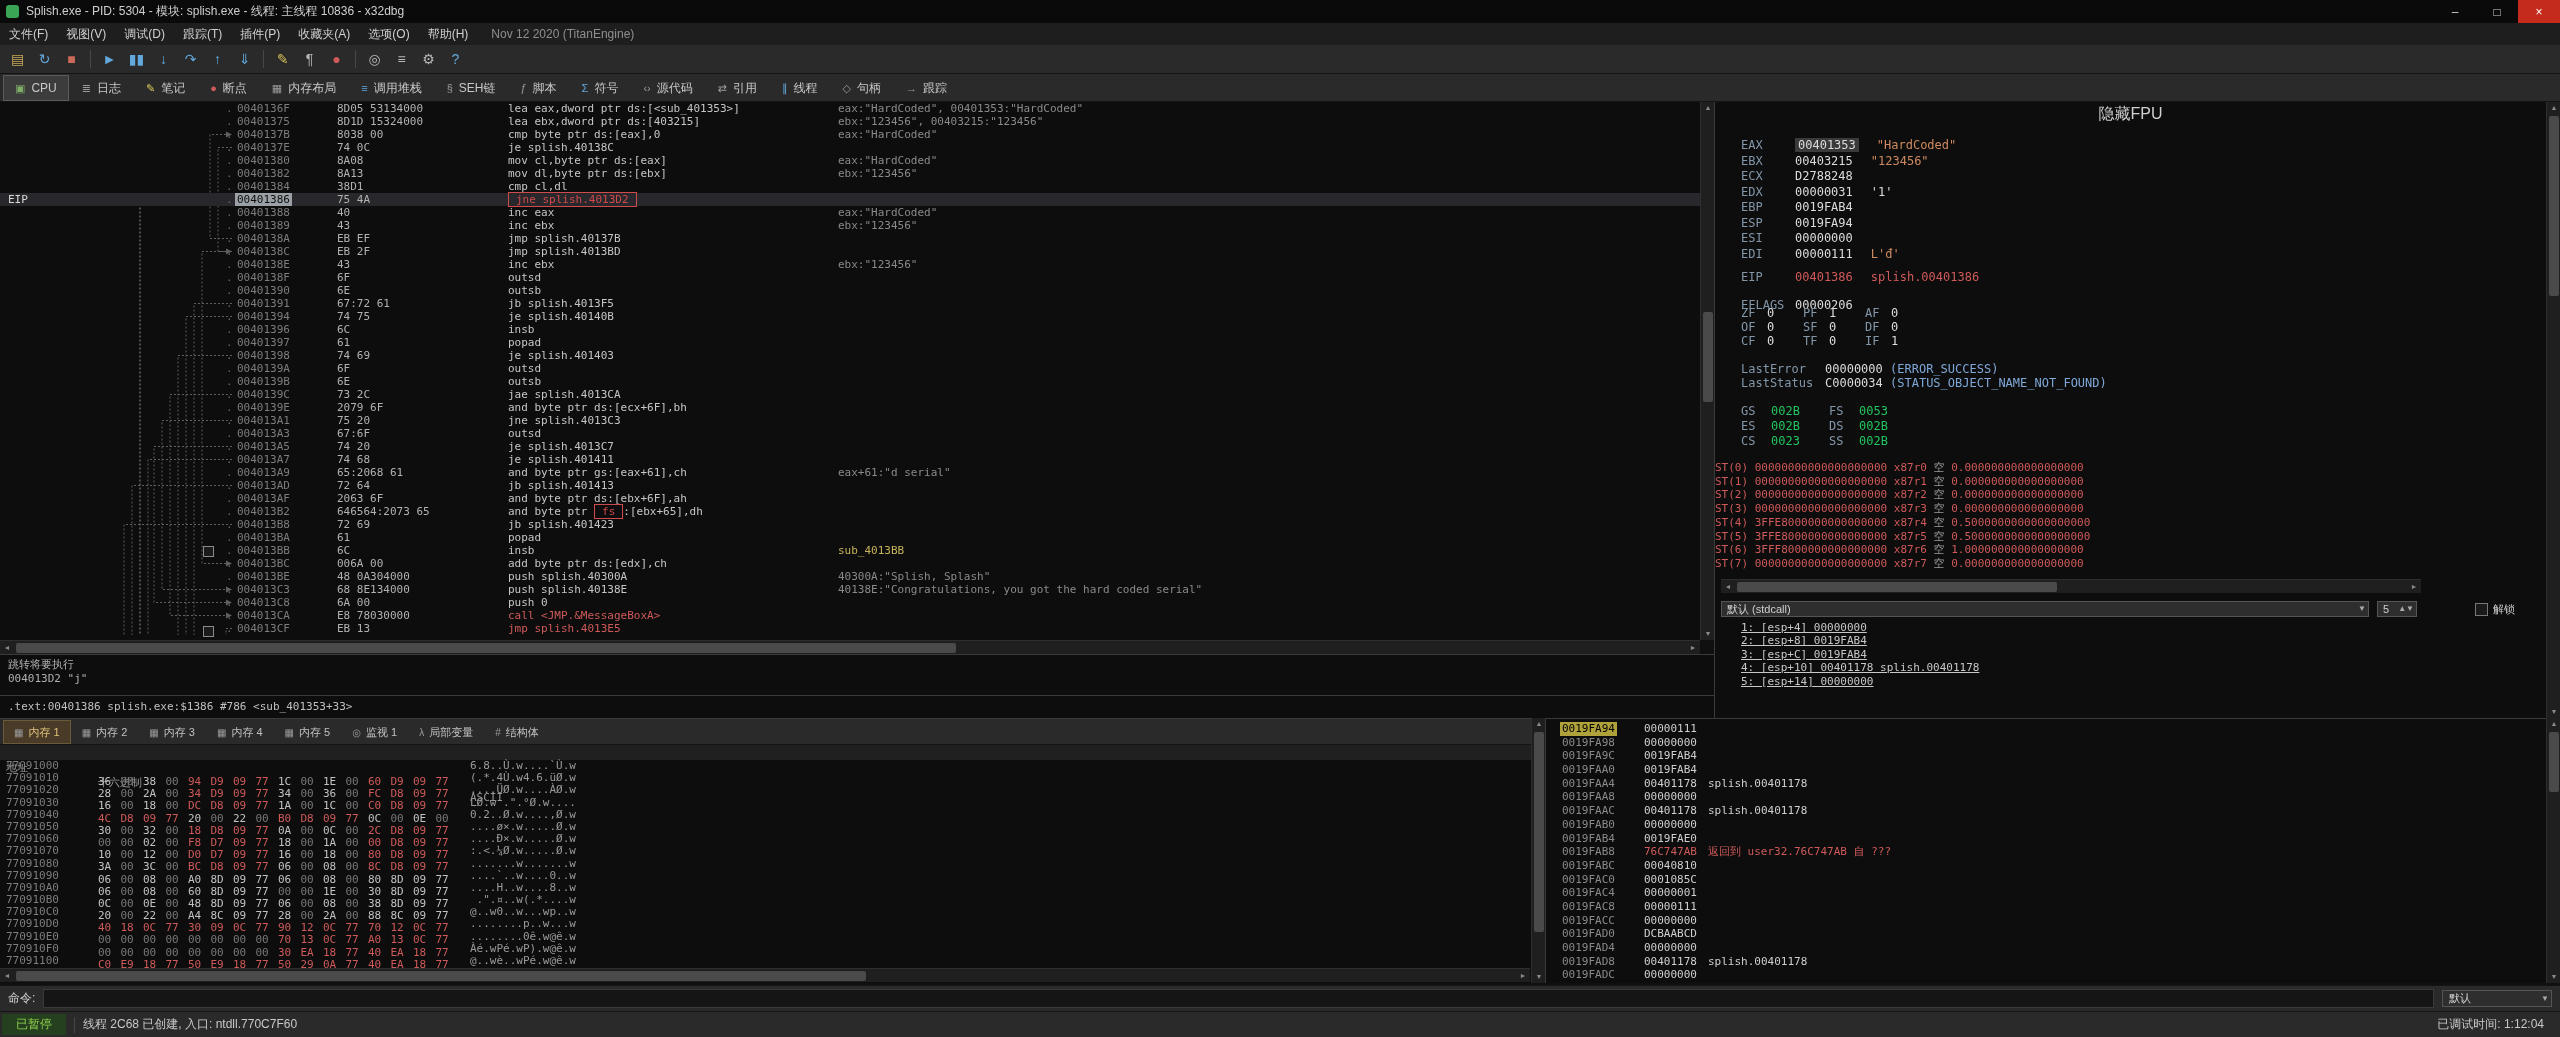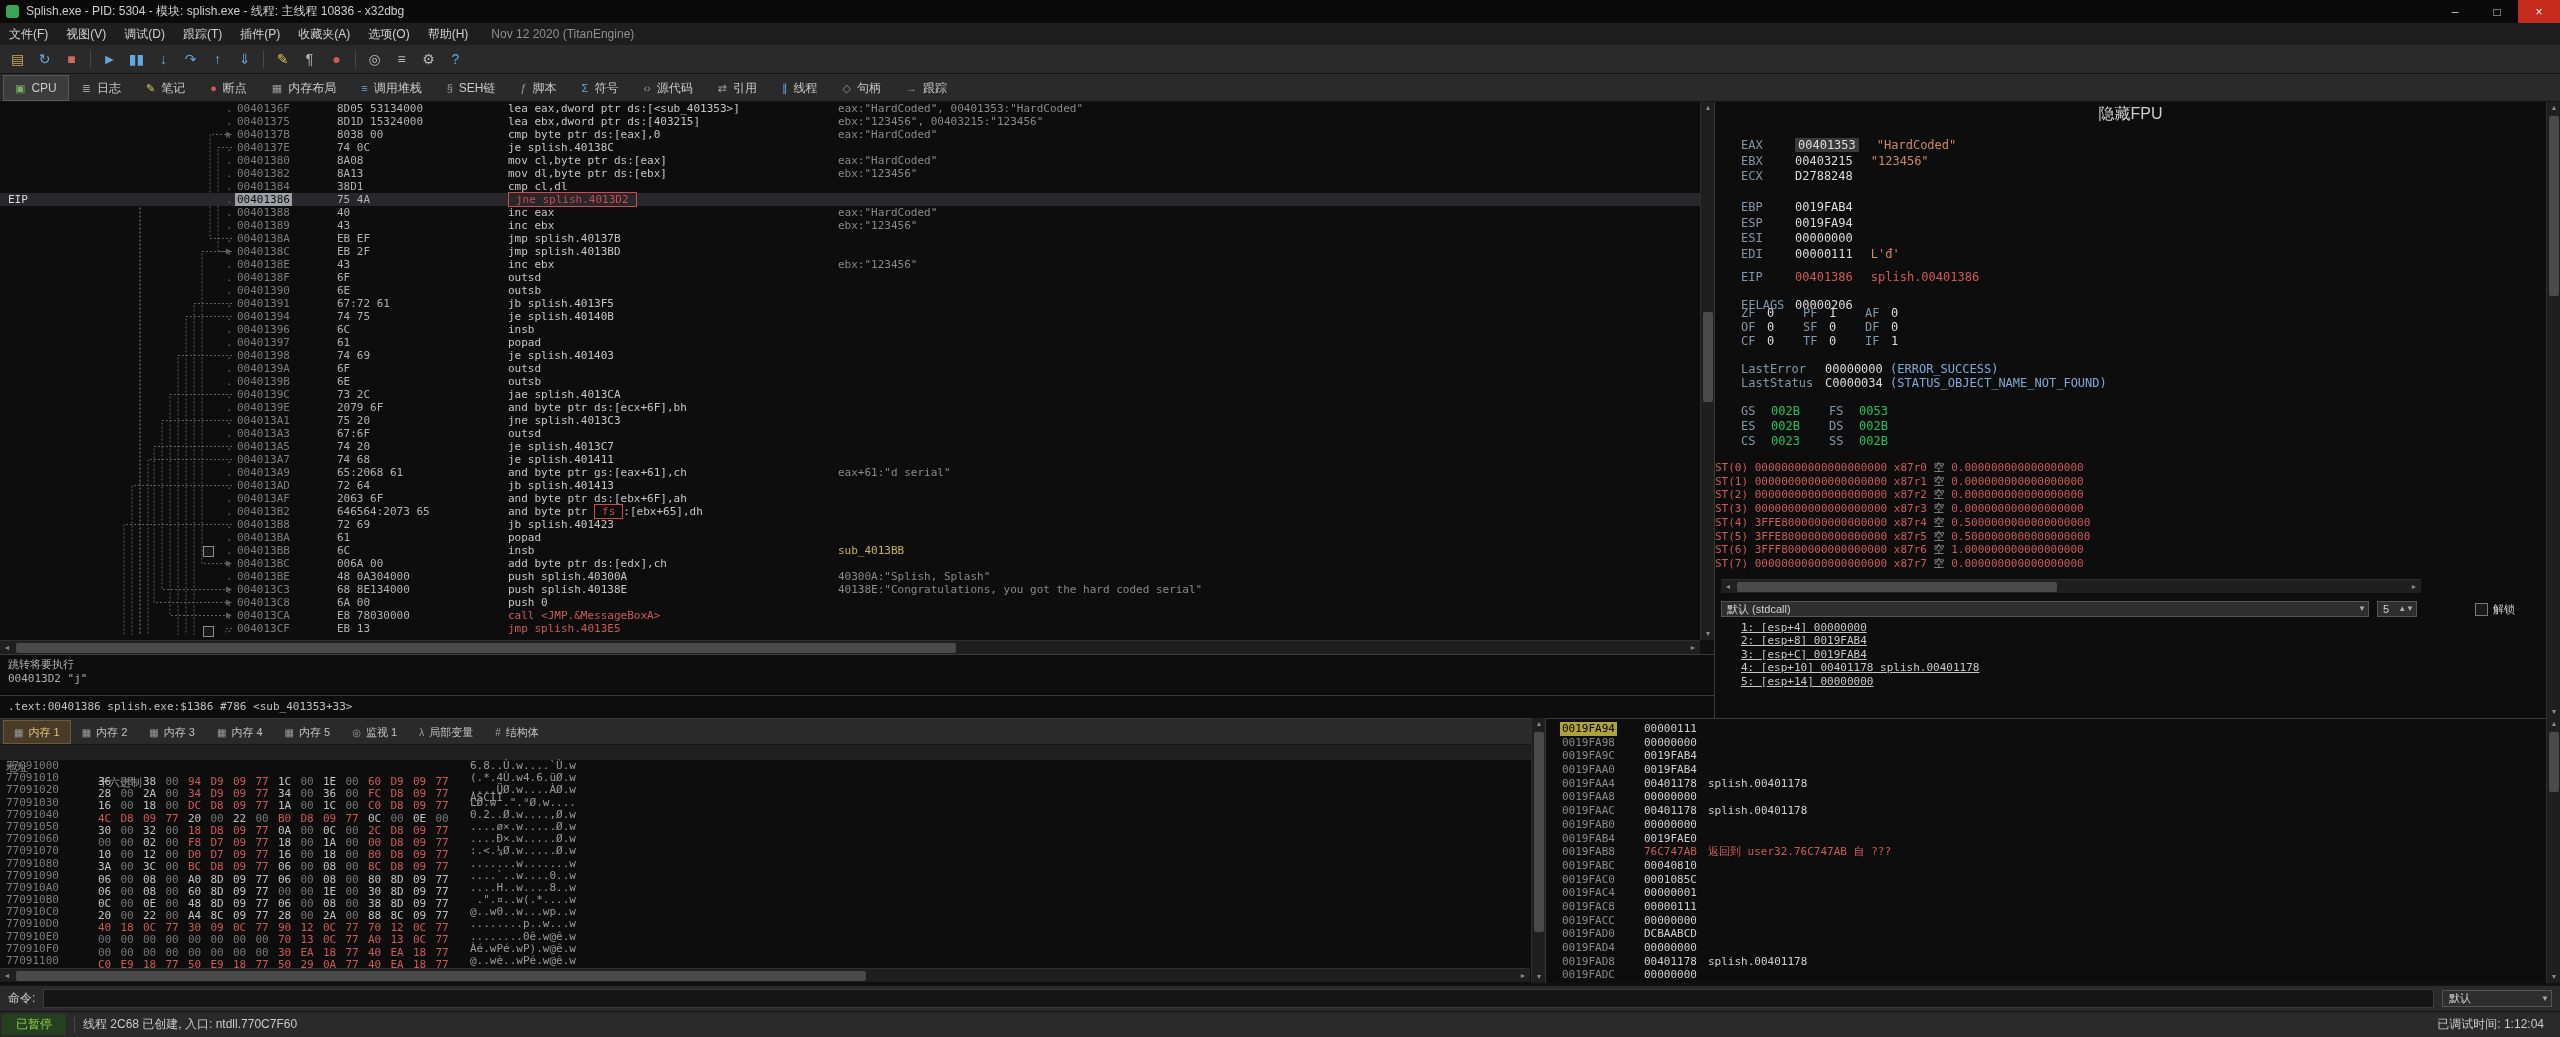--- a/index.html
+++ b/index.html
@@ -329,20 +329,21 @@
     <div>004013D2 "j"</div>
   </div>
   <div class="panel mono" id="dstatus">.text:00401386 splish.exe:$1386 #786 &lt;sub_401353+33&gt;</div>
 
   <div class="panel" id="registers">
     <div id="fpubtn">隐藏FPU</div>
     <div id="reg-lines" style="position:absolute;left:0;top:0;width:100%;height:100%">
         <div class="rline" style="top: 36px;"><span class="rname">EAX</span><span class="rval vbox">00401353</span><span class="rextra" style="color: rgb(207, 138, 96);">"HardCoded"</span></div>
         <div class="rline" style="top: 51.5px;"><span class="rname">EBX</span><span class="rval">00403215</span><span class="rextra" style="color: rgb(207, 138, 96);">"123456"</span></div>
         <div class="rline" style="top: 67px;"><span class="rname">ECX</span><span class="rval">D2788248</span></div>
+        <div class="rline" style="top: 82.5px;"><span class="rname">EDX</span><span class="rval">00000031</span><span class="rextra">'1'</span></div>
         <div class="rline" style="top: 98px;"><span class="rname">EBP</span><span class="rval">0019FAB4</span></div>
         <div class="rline" style="top: 113.5px;"><span class="rname">ESP</span><span class="rval">0019FA94</span></div>
         <div class="rline" style="top: 129px;"><span class="rname">ESI</span><span class="rval">00000000</span></div>
         <div class="rline" style="top: 144.5px;"><span class="rname">EDI</span><span class="rval">00000111</span><span class="rextra" style="color: rgb(207, 138, 96);">L'đ'</span></div>
         <div class="rline" style="top: 168px;"><span class="rname">EIP</span><span class="rval" style="color: rgb(208, 90, 90);">00401386</span><span class="rextra" style="color: rgb(208, 90, 90);">splish.00401386</span></div>
         <div class="rline" style="top: 196px;"><span class="rname">EFLAGS</span><span class="rval">00000206</span></div>
         <div class="rline" style="top: 204px; padding-left: 26px;"><span class="fn">ZF</span><span class="fv">0</span><span class="fn">PF</span><span class="fv">1</span><span class="fn">AF</span><span class="fv">0</span></div>
         <div class="rline" style="top: 218px; padding-left: 26px;"><span class="fn">OF</span><span class="fv">0</span><span class="fn">SF</span><span class="fv">0</span><span class="fn">DF</span><span class="fv">0</span></div>
         <div class="rline" style="top: 232px; padding-left: 26px;"><span class="fn">CF</span><span class="fv">0</span><span class="fn">TF</span><span class="fv">0</span><span class="fn">IF</span><span class="fv">1</span></div>
         <div class="rline" style="top: 260px;"><span class="rname" style="min-width: 84px;">LastError</span><span class="rval">00000000</span><span style="color: rgb(127, 168, 216);"> (ERROR_SUCCESS)</span></div>

